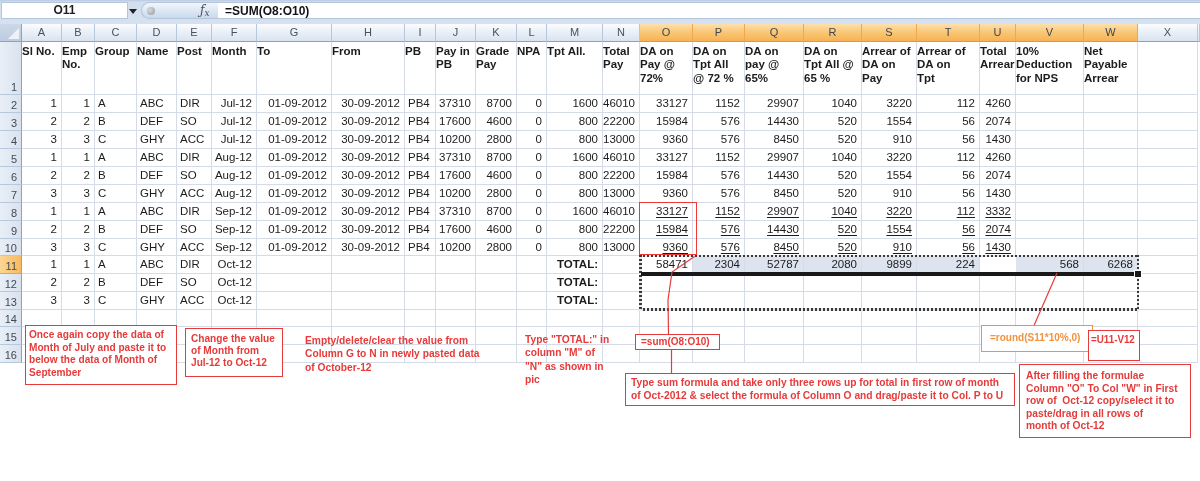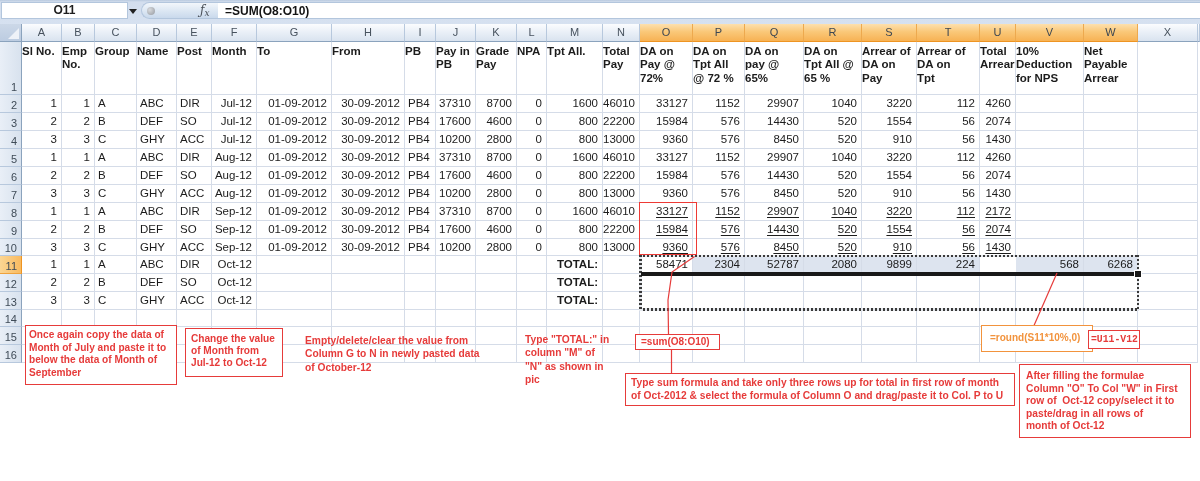--- a/index.html
+++ b/index.html
@@ -127,21 +127,21 @@
   #anno-u11-v12 .anno-text { transform:scaleX(0.89); }
   .anno.boxed { border:1px solid var(--red); background:#ffffff; }
   .anno.orange { color:var(--orange); border-color:var(--orange); }
   #anno-copy-again   { left:25px;   top:325px; width:147px; height:56px; line-height:12.6px; padding:2px 0 0 3px; }
   #anno-change-month { left:185px;  top:328px; width:91px;  height:44px; line-height:12.2px; padding:3px 0 0 5px; }
   #anno-empty-clear  { left:305px;  top:334px; width:230px; }
   #anno-type-total   { left:525px;  top:333px; width:110px; }
   #anno-sum-formula  { left:635px;  top:334px; width:78px;  height:14px; line-height:13px; padding:0 0 0 5px; }
   #anno-sum-note     { left:625px;  top:373px; width:383px; height:29px; line-height:13.1px; padding:2px 0 0 5px; }
   #anno-round-formula{ left:981px;  top:325px; width:102px; height:22px; line-height:16px;  padding:3px 0 0 8px; }
-  #anno-u11-v12      { left:1088px; top:330px; width:48px;  height:16px; line-height:14px;  padding:1px 0 0 2px;font-family:Liberation Mono, monospace; }
+  #anno-u11-v12      { left:1088px; top:330px; width:48px;  height:16px; line-height:14px;  padding:1px 0 12px 2px; }
   #anno-after-fill   { left:1019px; top:364px; width:164px; height:68px; line-height:12.6px; padding:4px 0 0 6px; }
 
   #leader-lines { position:absolute; left:0; top:0; z-index:25; pointer-events:none; }
   #overlays { position:absolute; left:0; top:0; z-index:20; }
 </style>
 </head>
 <body>
 
 <div id="canvas">
 
@@ -399,21 +399,21 @@
       <div class="cell ar" style="line-height: 17px;">8700</div>
       <div class="cell ar" style="line-height: 17px;">0</div>
       <div class="cell ar" style="line-height: 17px;">1600</div>
       <div class="cell ar" style="line-height: 17px;">46010</div>
       <div class="cell ar ul" style="line-height: 17px;">33127</div>
       <div class="cell ar ul" style="line-height: 17px;">1152</div>
       <div class="cell ar ul" style="line-height: 17px;">29907</div>
       <div class="cell ar ul" style="line-height: 17px;">1040</div>
       <div class="cell ar ul" style="line-height: 17px;">3220</div>
       <div class="cell ar ul" style="line-height: 17px;">112</div>
-      <div class="cell ar ul" style="line-height: 17px;">2172</div>
+      <div class="cell ar ul" style="line-height: 17px;">3332</div>
       <div class="cell ar" style="line-height: 17px;"></div>
       <div class="cell ar" style="line-height: 17px;"></div>
       <div class="cell ar" style="line-height: 17px;"></div>
       <div class="rh">9</div>
       <div class="cell ar" style="line-height: 17px;">2</div>
       <div class="cell ar" style="line-height: 17px;">2</div>
       <div class="cell al" style="line-height: 17px;">B</div>
       <div class="cell al" style="line-height: 17px;">DEF</div>
       <div class="cell al" style="line-height: 17px;">SO</div>
       <div class="cell ar" style="line-height: 17px;">Sep-12</div>

